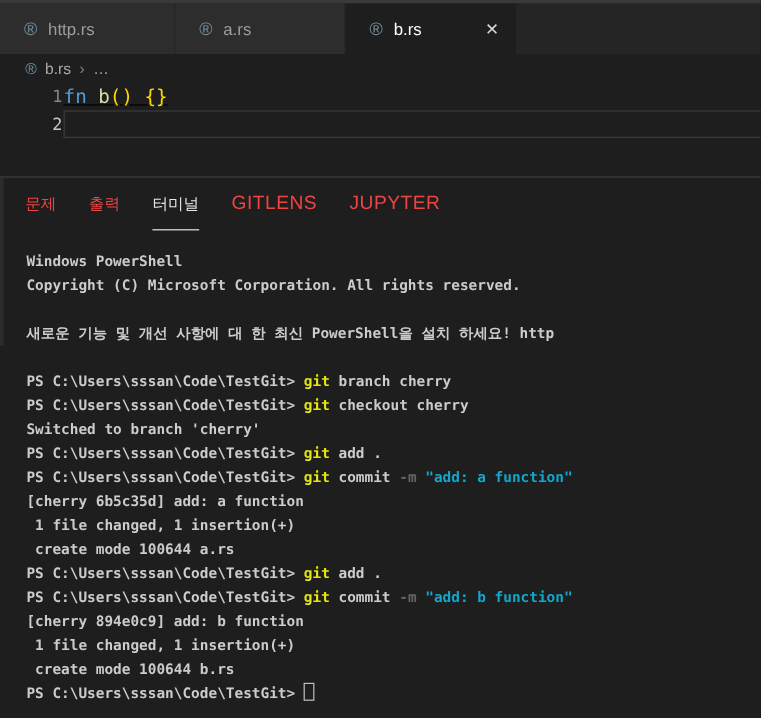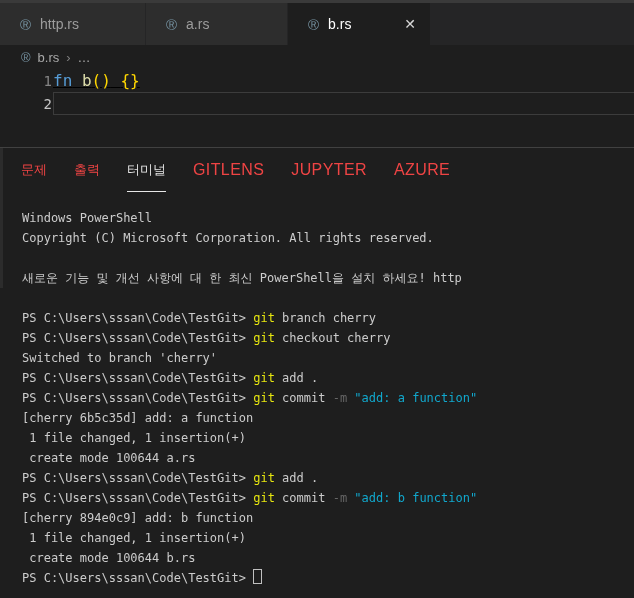--- a/index.html
+++ b/index.html
@@ -43,21 +43,21 @@
   .panel-left-edge{position:absolute;left:0;top:0;width:3px;height:140px;background:#2c2c2c;}
   .panel-tabs{display:flex;align-items:stretch;gap:27px;height:44px;padding:0 0 0 21px;}
   .ptab{box-sizing:border-box;display:flex;align-items:center;color:#ef4444;
         font-size:13px;border-bottom:1.5px solid transparent;cursor:pointer;}
   .ptab.caps{font-size:16px;letter-spacing:0.4px;}
   .ptab.active{color:var(--accent-underline,#e7e7e7);border-bottom-color:var(--accent-underline,#e7e7e7);}
 
   
   .terminal{padding:16px 0 0 22px;font-family:"DejaVu Sans Mono",monospace;
             font-size:12px;line-height:20px;color:var(--term-fg,#cccccc);
-            white-space:pre;overflow:hidden;height:390px;}
+            white-space:pre;overflow:hidden;height:390px;font-weight:bold;}
   .terminal .ln{height:20px;}
   .seg-d{color:var(--term-fg,#cccccc);}
   .seg-y{color:var(--ansi-yellow,#e5e510);}
   .seg-g{color:var(--ansi-gray,#666666);}
   .seg-c{color:var(--ansi-cyan,#11a8cd);}
   .cursor-hollow{display:inline-block;box-sizing:border-box;width:9px;height:15px;
                  border:1px solid #c0c0c0;vertical-align:-2px;}
 </style>
 </head>
 <body>
@@ -101,18 +101,17 @@
   </div>
 
   <div class="panel">
     <div class="panel-left-edge"></div>
     <div class="panel-tabs">
       <div class="ptab">문제</div>
       <div class="ptab">출력</div>
       <div class="ptab active">터미널</div>
       <div class="ptab caps">GITLENS</div>
       <div class="ptab caps">JUPYTER</div>
-      <div class="ptab caps">AZURE</div>
     </div>
     <div class="terminal" id="terminal"><div class="ln"><span class="seg-d">Windows PowerShell</span></div><div class="ln"><span class="seg-d">Copyright (C) Microsoft Corporation. All rights reserved.</span></div><div class="ln">&nbsp;</div><div class="ln"><span class="seg-d">새로운 기능 및 개선 사항에 대 한 최신 PowerShell을 설치 하세요! http</span></div><div class="ln">&nbsp;</div><div class="ln"><span class="seg-d">PS C:\Users\sssan\Code\TestGit&gt; </span><span class="seg-y">git</span><span class="seg-d"> branch cherry</span></div><div class="ln"><span class="seg-d">PS C:\Users\sssan\Code\TestGit&gt; </span><span class="seg-y">git</span><span class="seg-d"> checkout cherry</span></div><div class="ln"><span class="seg-d">Switched to branch 'cherry'</span></div><div class="ln"><span class="seg-d">PS C:\Users\sssan\Code\TestGit&gt; </span><span class="seg-y">git</span><span class="seg-d"> add .</span></div><div class="ln"><span class="seg-d">PS C:\Users\sssan\Code\TestGit&gt; </span><span class="seg-y">git</span><span class="seg-d"> commit </span><span class="seg-g">-m</span><span class="seg-d"> </span><span class="seg-c">"add: a function"</span></div><div class="ln"><span class="seg-d">[cherry 6b5c35d] add: a function</span></div><div class="ln"><span class="seg-d"> 1 file changed, 1 insertion(+)</span></div><div class="ln"><span class="seg-d"> create mode 100644 a.rs</span></div><div class="ln"><span class="seg-d">PS C:\Users\sssan\Code\TestGit&gt; </span><span class="seg-y">git</span><span class="seg-d"> add .</span></div><div class="ln"><span class="seg-d">PS C:\Users\sssan\Code\TestGit&gt; </span><span class="seg-y">git</span><span class="seg-d"> commit </span><span class="seg-g">-m</span><span class="seg-d"> </span><span class="seg-c">"add: b function"</span></div><div class="ln"><span class="seg-d">[cherry 894e0c9] add: b function</span></div><div class="ln"><span class="seg-d"> 1 file changed, 1 insertion(+)</span></div><div class="ln"><span class="seg-d"> create mode 100644 b.rs</span></div><div class="ln"><span class="seg-d">PS C:\Users\sssan\Code\TestGit&gt; </span><span class="cursor-hollow"></span></div></div>
   </div>
 
 </div>
 
 </body></html>

